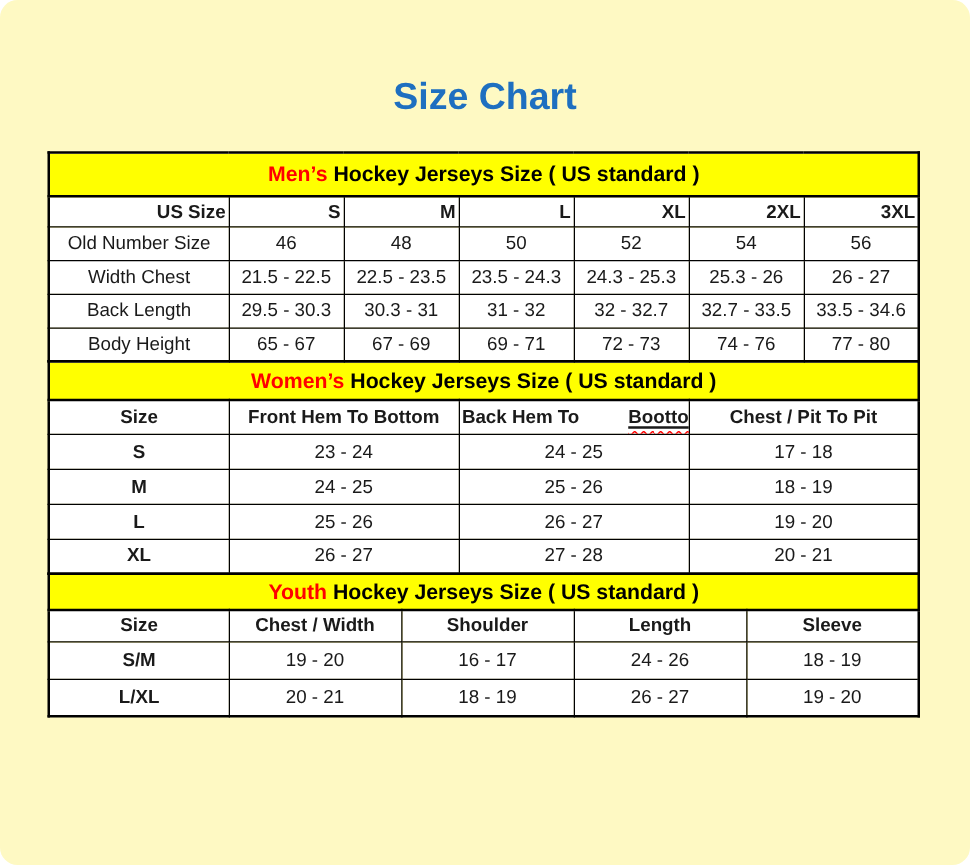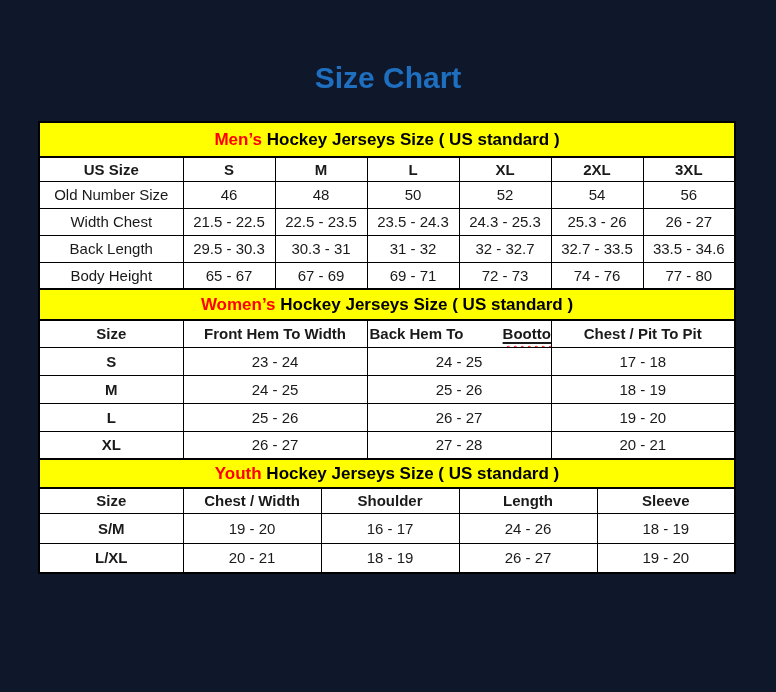--- a/index.html
+++ b/index.html
@@ -12,21 +12,22 @@
   html, body {
     margin: 0; padding: 0;
     background: #ffffff;
     font-family: "Liberation Sans", sans-serif;
   }
   .page {
     position: relative;
     width: 776px;
     height: 692px;
     overflow: hidden;
-    background: #0f172a;
+    background: #fef9c3;
+    border-radius: 14px;
   }
   h1.title {
     margin: 60px 0 0 0;
     text-align: center;
     font-size: 30px;
     line-height: 36px;
     font-weight: bold;
     color: var(--title-color);
     letter-spacing: 0px;
   }
@@ -65,21 +66,21 @@
     background: #ffffff;
   }
   td {
     font-size: 15px;
     font-weight: normal;
     background: #ffffff;
   }
   td.bold-label { font-weight: bold; }
   
   .mens   tr.band th { height: 35px; }
-  .mens   tr.cols th { height: 24px; }
+  .mens   tr.cols th { height: 24px; text-align: right; }
   .mens   tbody tr   { height: 27px; }
   .womens tr.band th { height: 31px; }
   .womens tr.cols th { height: 27px; }
   .womens tbody tr   { height: 28px; }
   .youth  tr.band th { height: 29px; }
   .youth  tr.cols th { height: 25px; }
   .youth  tbody tr   { height: 30px; }
   
   .underlined {
     text-decoration: underline;
@@ -172,21 +173,21 @@
           <col style="width:184px">
           <col style="width:184px">
           <col style="width:184px">
       </colgroup>
       <thead>
         <tr class="band">
           <th colspan="4"><span class="accent">Women’s</span><span> Hockey Jerseys Size ( US standard )</span></th>
         </tr>
         <tr class="cols">
           <th>Size</th>
-          <th>Front Hem To Width</th>
+          <th>Front Hem To Bottom</th>
           <th><span>Back Hem To </span><span class="underlined"><span class="squiggle">Boottom</span></span></th>
           <th>Chest / Pit To Pit</th>
         </tr>
       </thead>
       <tbody>
         <tr>
           <td class="bold-label">S</td>
           <td>23 - 24</td>
           <td>24 - 25</td>
           <td>17 - 18</td>

